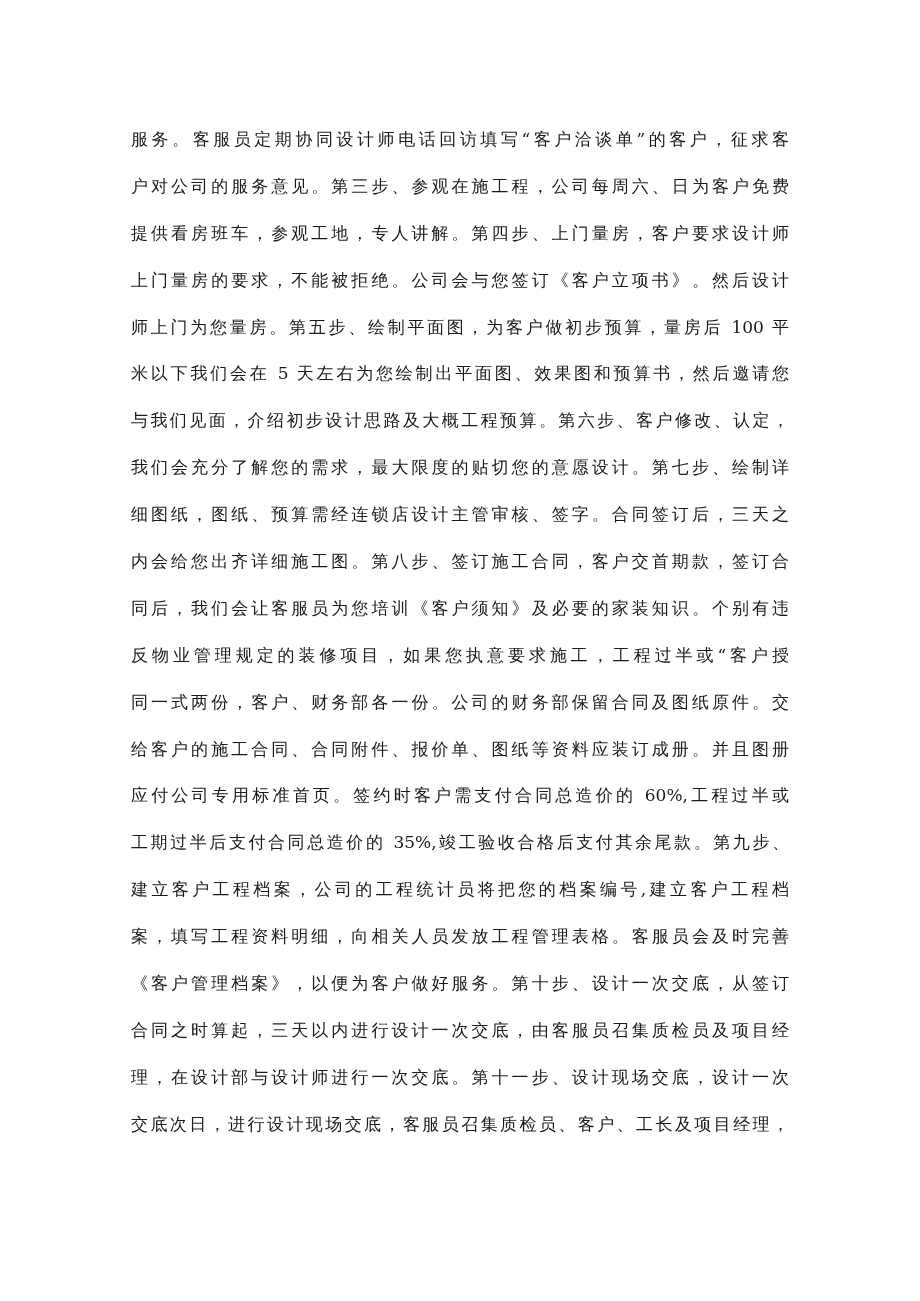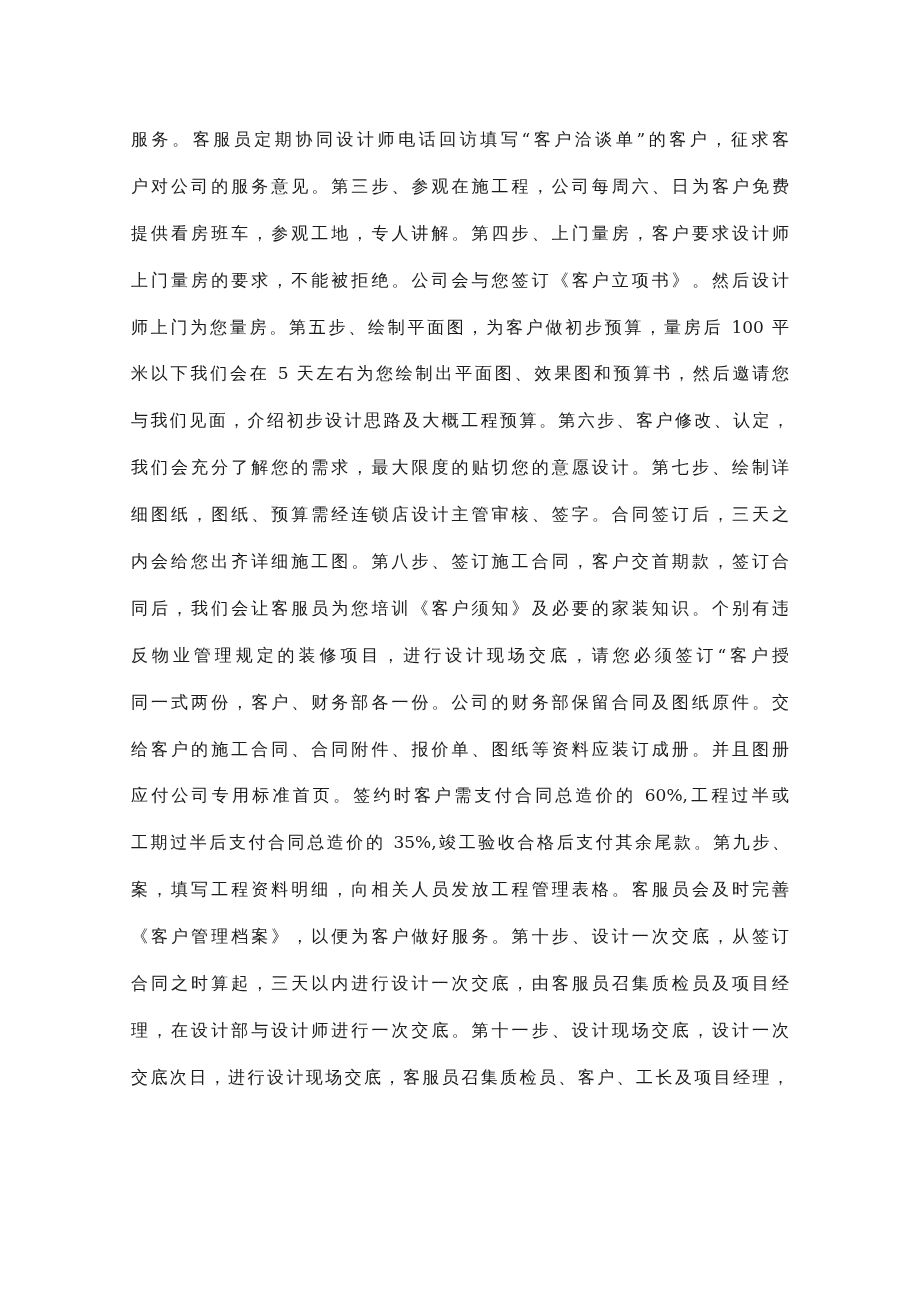--- a/index.html
+++ b/index.html
@@ -49,24 +49,25 @@
     <span class="line">户对公司的服务意见。第三步、参观在施工程，公司每周六、日为客户免费</span>
     <span class="line">提供看房班车，参观工地，专人讲解。第四步、上门量房，客户要求设计师</span>
     <span class="line">上门量房的要求，不能被拒绝。公司会与您签订《客户立项书》。然后设计</span>
     <span class="line">师上门为您量房。第五步、绘制平面图，为客户做初步预算，量房后 100 平</span>
     <span class="line">米以下我们会在 5 天左右为您绘制出平面图、效果图和预算书，然后邀请您</span>
     <span class="line">与我们见面，介绍初步设计思路及大概工程预算。第六步、客户修改、认定，</span>
     <span class="line">我们会充分了解您的需求，最大限度的贴切您的意愿设计。第七步、绘制详</span>
     <span class="line">细图纸，图纸、预算需经连锁店设计主管审核、签字。合同签订后，三天之</span>
     <span class="line">内会给您出齐详细施工图。第八步、签订施工合同，客户交首期款，签订合</span>
     <span class="line">同后，我们会让客服员为您培训《客户须知》及必要的家装知识。个别有违</span>
-    <span class="line">反物业管理规定的装修项目，进行设计现场交底，请您必须签订“客户授</span>
+    <span class="line">反物业管理规定的装修项目，如果您执意要求施工，工程过半或“客户授</span>
     <span class="line">同一式两份，客户、财务部各一份。公司的财务部保留合同及图纸原件。交</span>
     <span class="line">给客户的施工合同、合同附件、报价单、图纸等资料应装订成册。并且图册</span>
     <span class="line">应付公司专用标准首页。签约时客户需支付合同总造价的 60%,工程过半或</span>
     <span class="line">工期过半后支付合同总造价的 35%,竣工验收合格后支付其余尾款。第九步、</span>
+    <span class="line">建立客户工程档案，公司的工程统计员将把您的档案编号,建立客户工程档</span>
     <span class="line">案，填写工程资料明细，向相关人员发放工程管理表格。客服员会及时完善</span>
     <span class="line">《客户管理档案》，以便为客户做好服务。第十步、设计一次交底，从签订</span>
     <span class="line">合同之时算起，三天以内进行设计一次交底，由客服员召集质检员及项目经</span>
     <span class="line">理，在设计部与设计师进行一次交底。第十一步、设计现场交底，设计一次</span>
     <span class="line">交底次日，进行设计现场交底，客服员召集质检员、客户、工长及项目经理，</span>
   </div>
 </div>
 
 </body></html>

